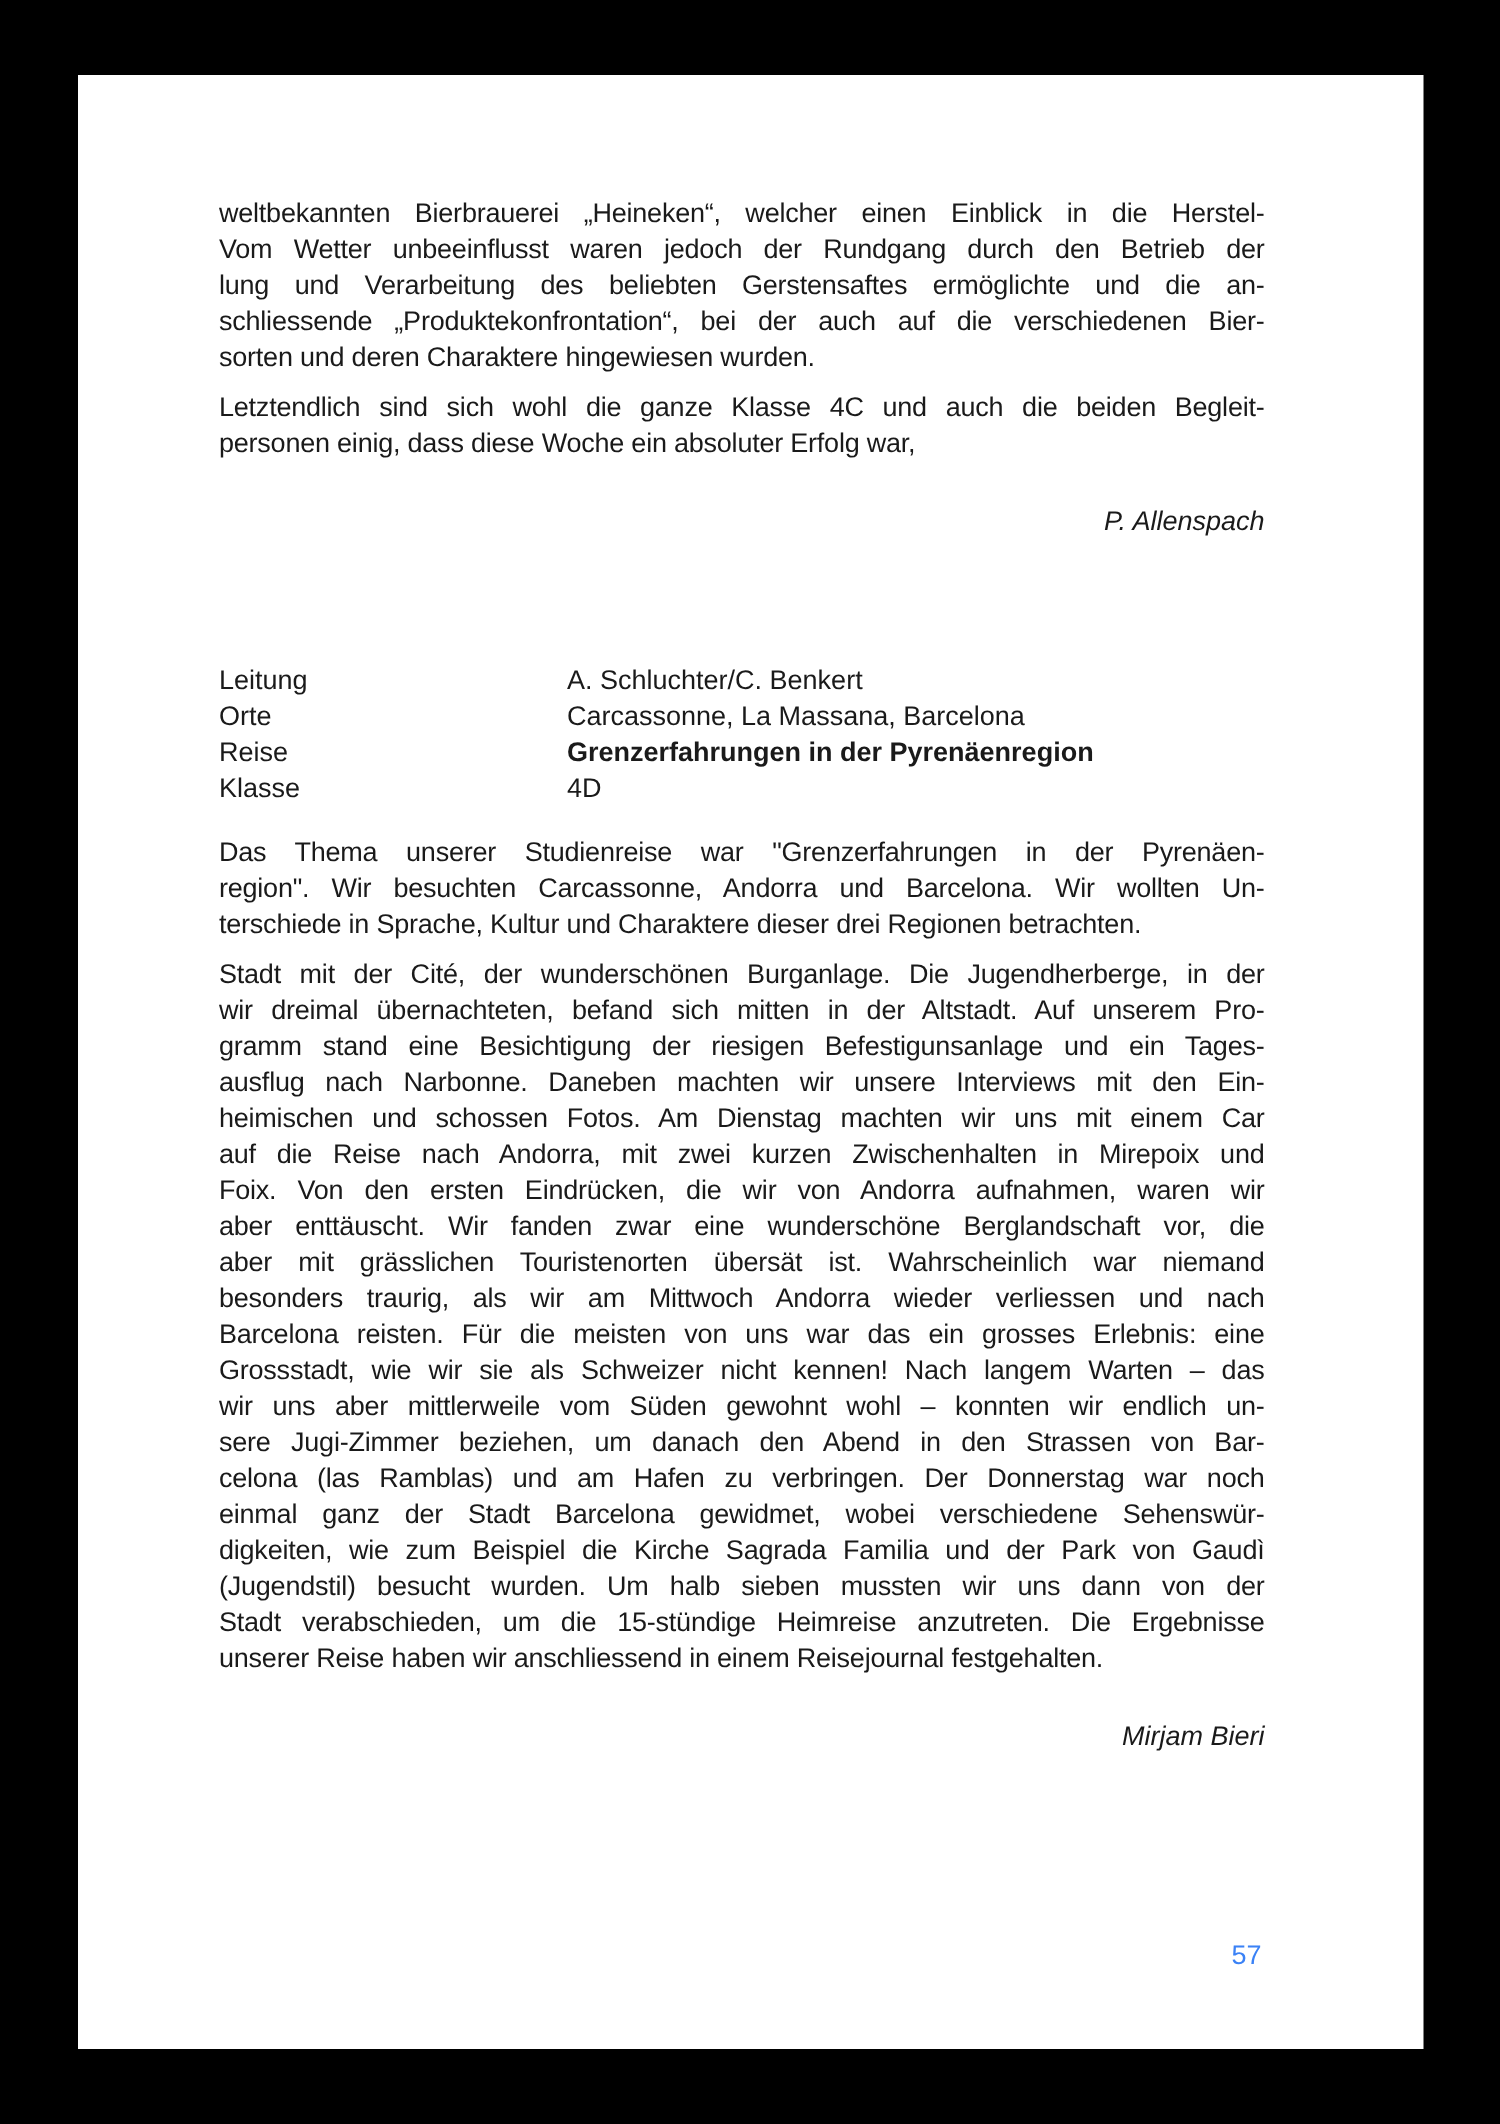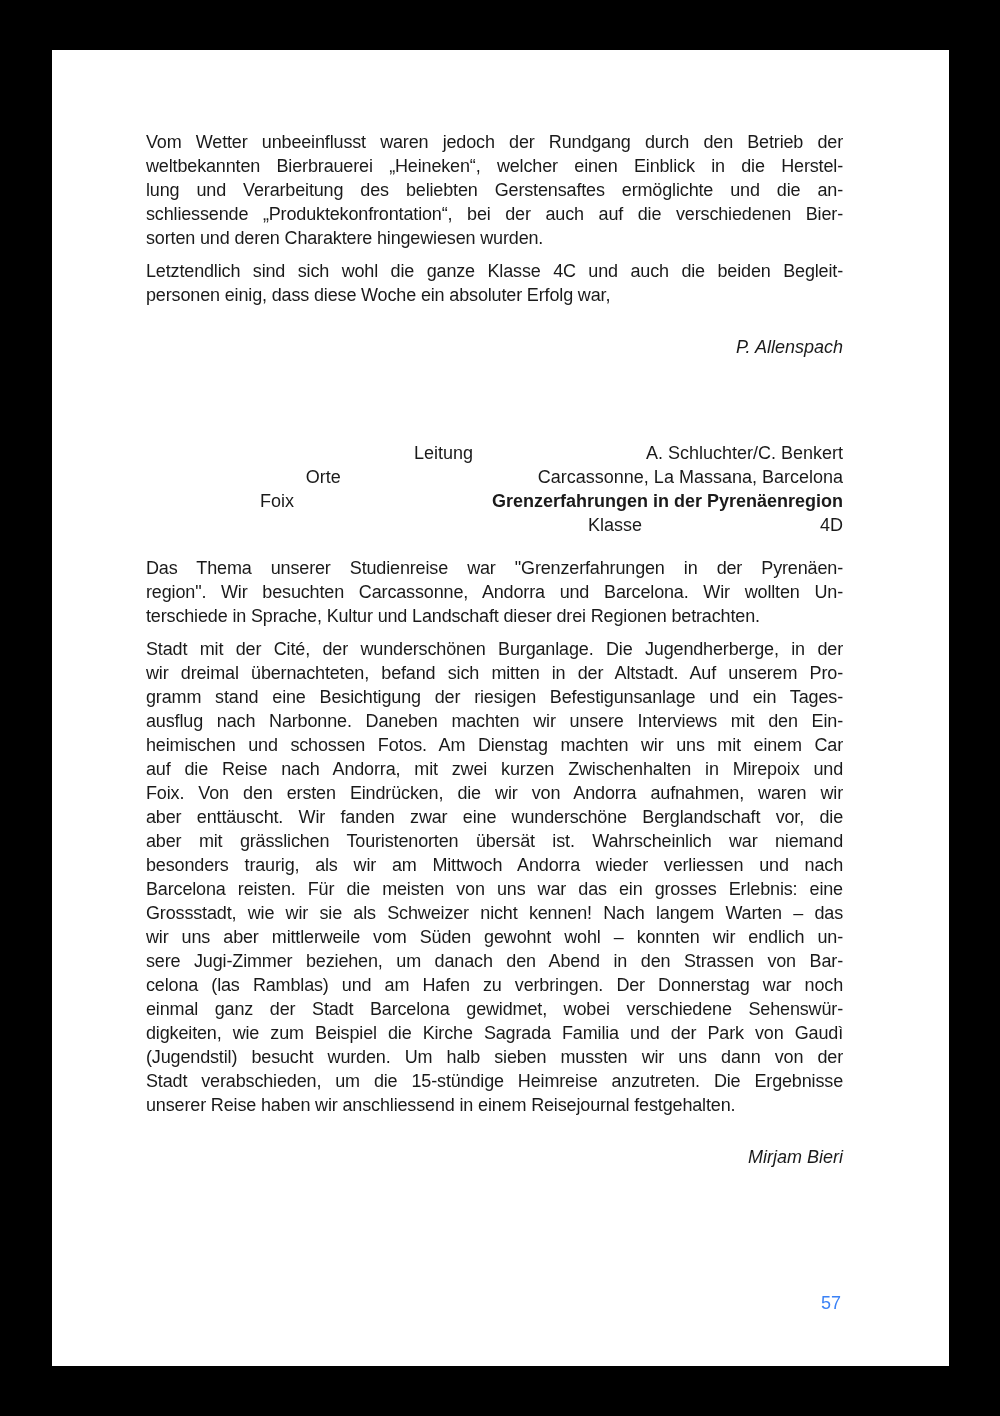--- a/index.html
+++ b/index.html
@@ -52,21 +52,20 @@
     }
     .gap-small { height: 9px; }
     .gap-sig { height: 28px; }
     .gap-large { height: 82px; }
     .info-table {
       display: block;
     }
     .info-row {
       display: flex;
       height: 24px;
-      justify-content: flex-end;
     }
     .info-label {
       width: 232px;
     }
     .info-value.bold {
       font-weight: bold;
     }
     .page-number {
       position: absolute;
       right: 108px;
@@ -77,22 +76,22 @@
     }
   </style>
 </head>
 <body>
 
 <div class="page">
   <div class="content">
 
     <div>
       <p class="para">
+        <span class="line">weltbekannten Bierbrauerei „Heineken“, welcher einen Einblick in die Herstel-</span>
         <span class="line">Vom Wetter unbeeinflusst waren jedoch der Rundgang durch den Betrieb der</span>
-        <span class="line">weltbekannten Bierbrauerei „Heineken“, welcher einen Einblick in die Herstel-</span>
         <span class="line">lung und Verarbeitung des beliebten Gerstensaftes ermöglichte und die an-</span>
         <span class="line">schliessende „Produktekonfrontation“, bei der auch auf die verschiedenen Bier-</span>
         <span class="line last">sorten und deren Charaktere hingewiesen wurden.</span>
       </p>
       <div class="gap-small"></div>
       <p class="para">
         <span class="line">Letztendlich sind sich wohl die ganze Klasse 4C und auch die beiden Begleit-</span>
         <span class="line last">personen einig, dass diese Woche ein absoluter Erfolg war,</span>
       </p>
       <div class="gap-sig"></div>
@@ -105,36 +104,36 @@
       <div class="info-table">
         <div class="info-row">
           <span class="info-label">Leitung</span>
           <span class="info-value">A. Schluchter/C. Benkert</span>
         </div>
         <div class="info-row">
           <span class="info-label">Orte</span>
           <span class="info-value">Carcassonne, La Massana, Barcelona</span>
         </div>
         <div class="info-row">
-          <span class="info-label">Foix</span>
+          <span class="info-label">Reise</span>
           <span class="info-value bold">Grenzerfahrungen in der Pyrenäenregion</span>
         </div>
         <div class="info-row">
           <span class="info-label">Klasse</span>
           <span class="info-value">4D</span>
         </div>
       </div>
 
       <div class="gap-small"></div>
       <div style="height:10px"></div>
 
       <p class="para">
         <span class="line">Das Thema unserer Studienreise war "Grenzerfahrungen in der Pyrenäen-</span>
         <span class="line">region". Wir besuchten Carcassonne, Andorra und Barcelona. Wir wollten Un-</span>
-        <span class="line last">terschiede in Sprache, Kultur und Landschaft dieser drei Regionen betrachten.</span>
+        <span class="line last">terschiede in Sprache, Kultur und Charaktere dieser drei Regionen betrachten.</span>
       </p>
       <div class="gap-small"></div>
       <p class="para" id="travel-para">
           <span class="line">Stadt mit der Cité, der wunderschönen Burganlage. Die Jugendherberge, in der</span>
           <span class="line">wir dreimal übernachteten, befand sich mitten in der Altstadt. Auf unserem Pro-</span>
           <span class="line">gramm stand eine Besichtigung der riesigen Befestigunsanlage und ein Tages-</span>
           <span class="line">ausflug nach Narbonne. Daneben machten wir unsere Interviews mit den Ein-</span>
           <span class="line">heimischen und schossen Fotos. Am Dienstag machten wir uns mit einem Car</span>
           <span class="line">auf die Reise nach Andorra, mit zwei kurzen Zwischenhalten in Mirepoix und</span>
           <span class="line">Foix. Von den ersten Eindrücken, die wir von Andorra aufnahmen, waren wir</span>

